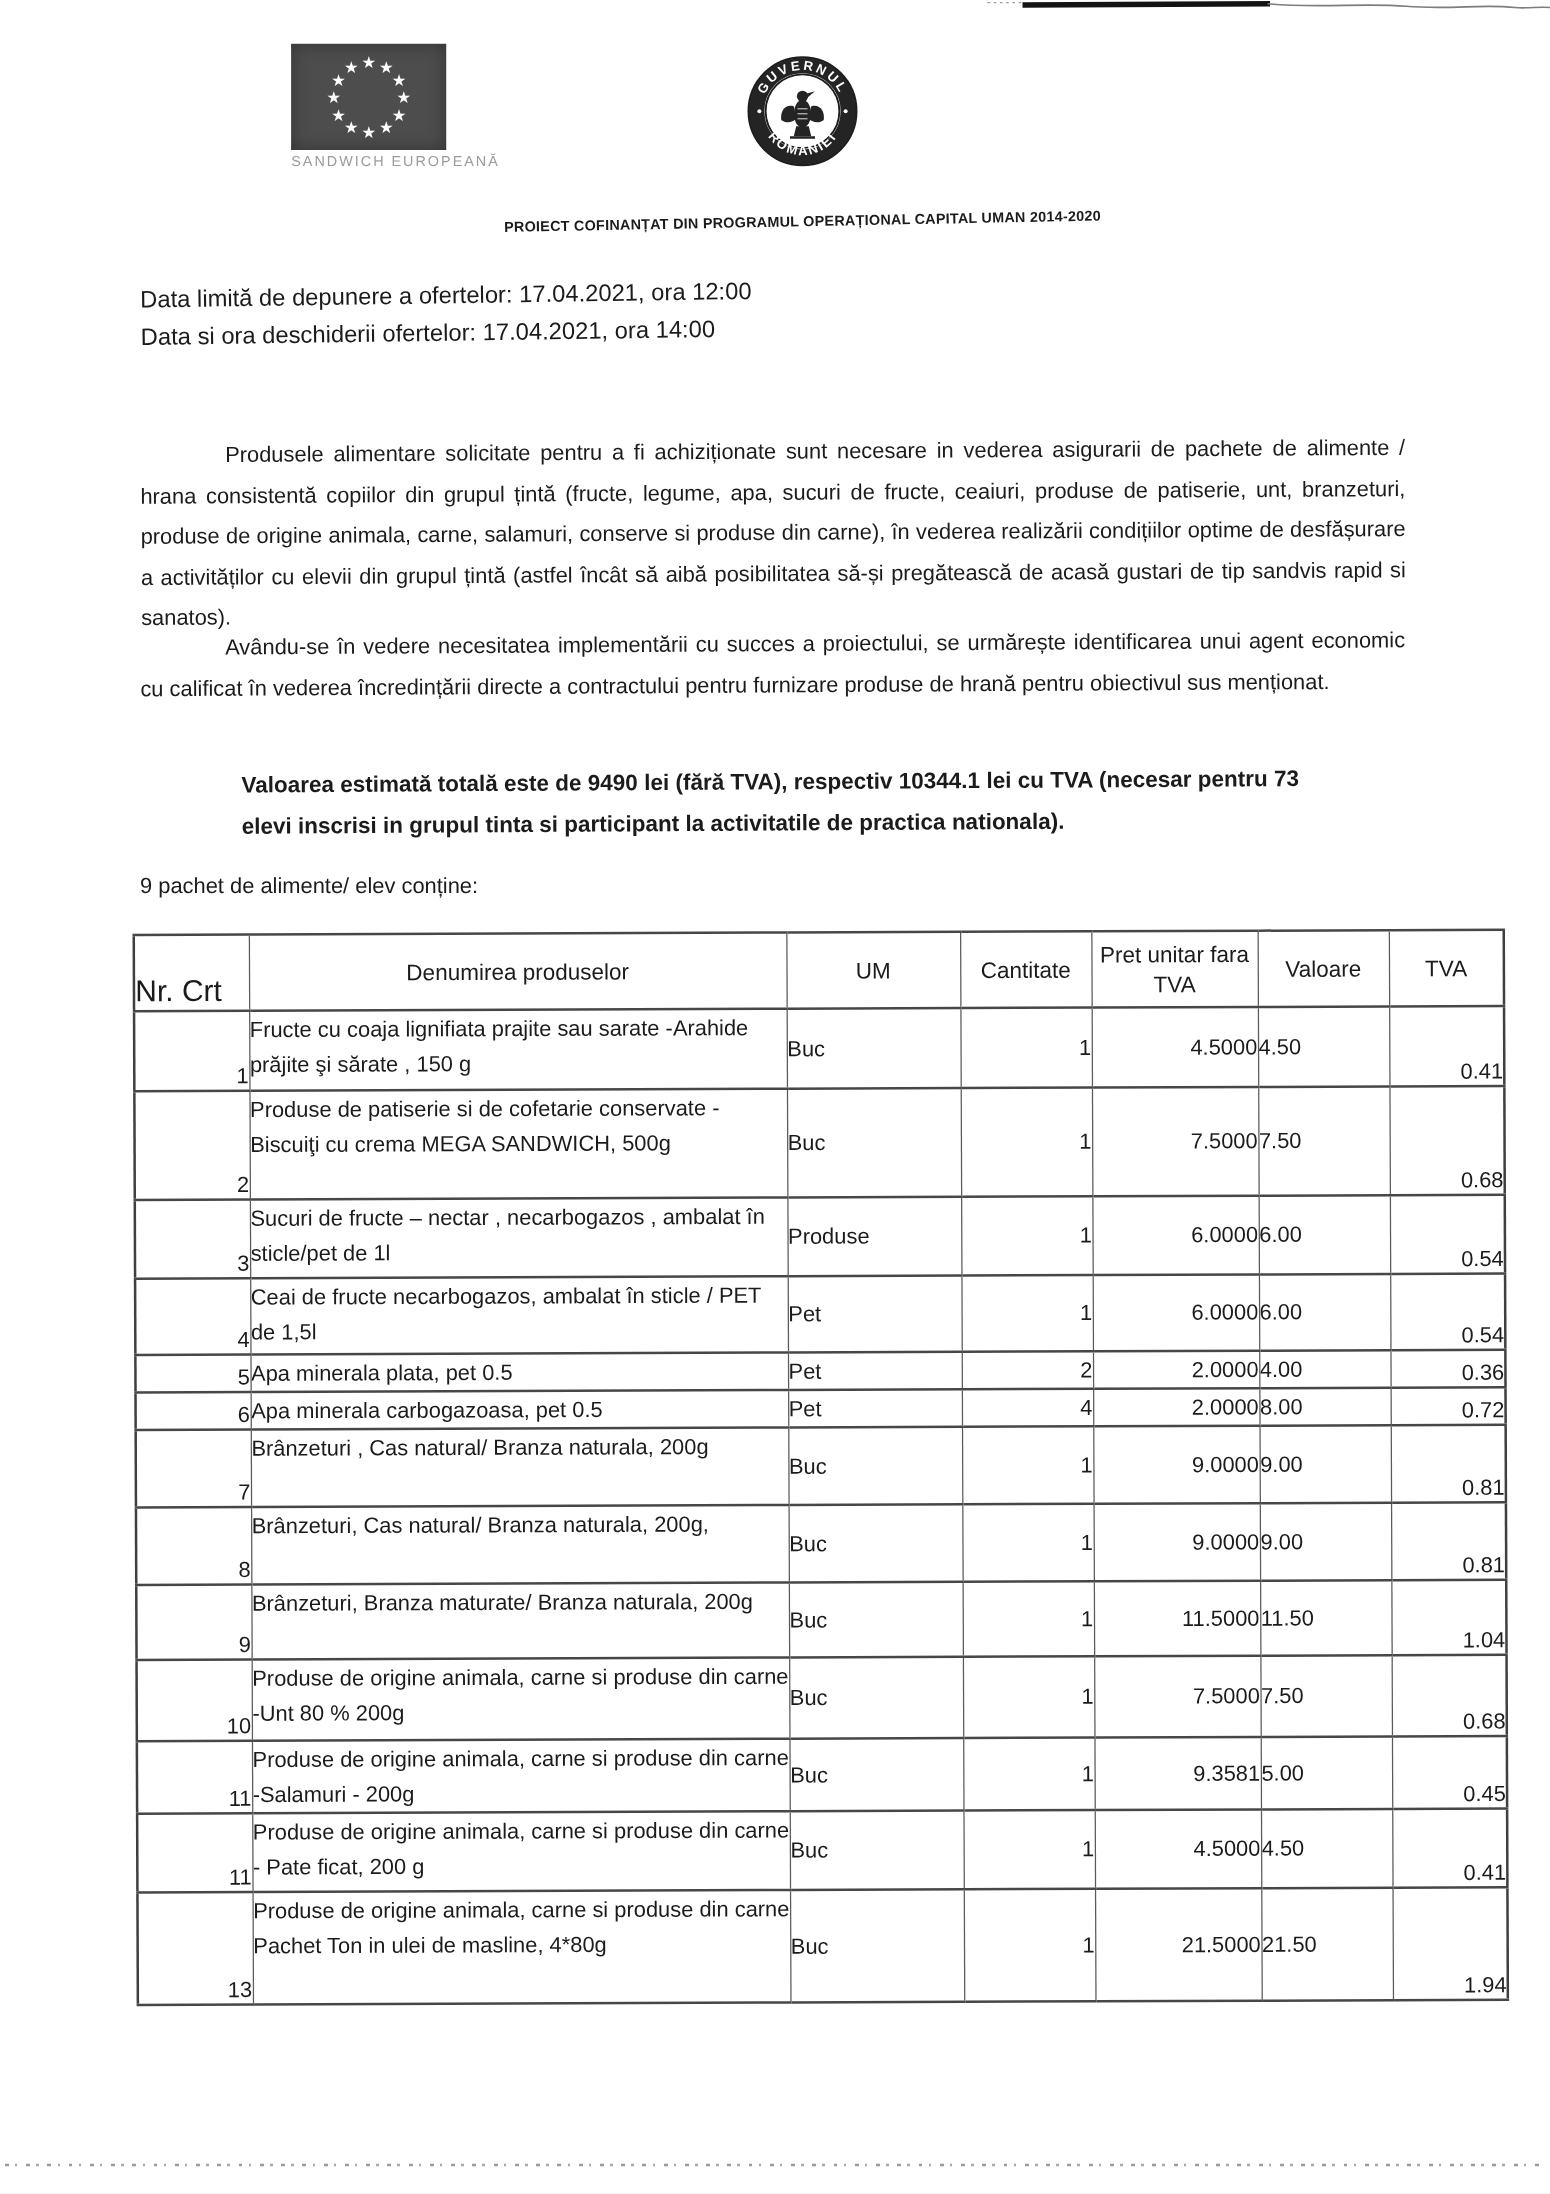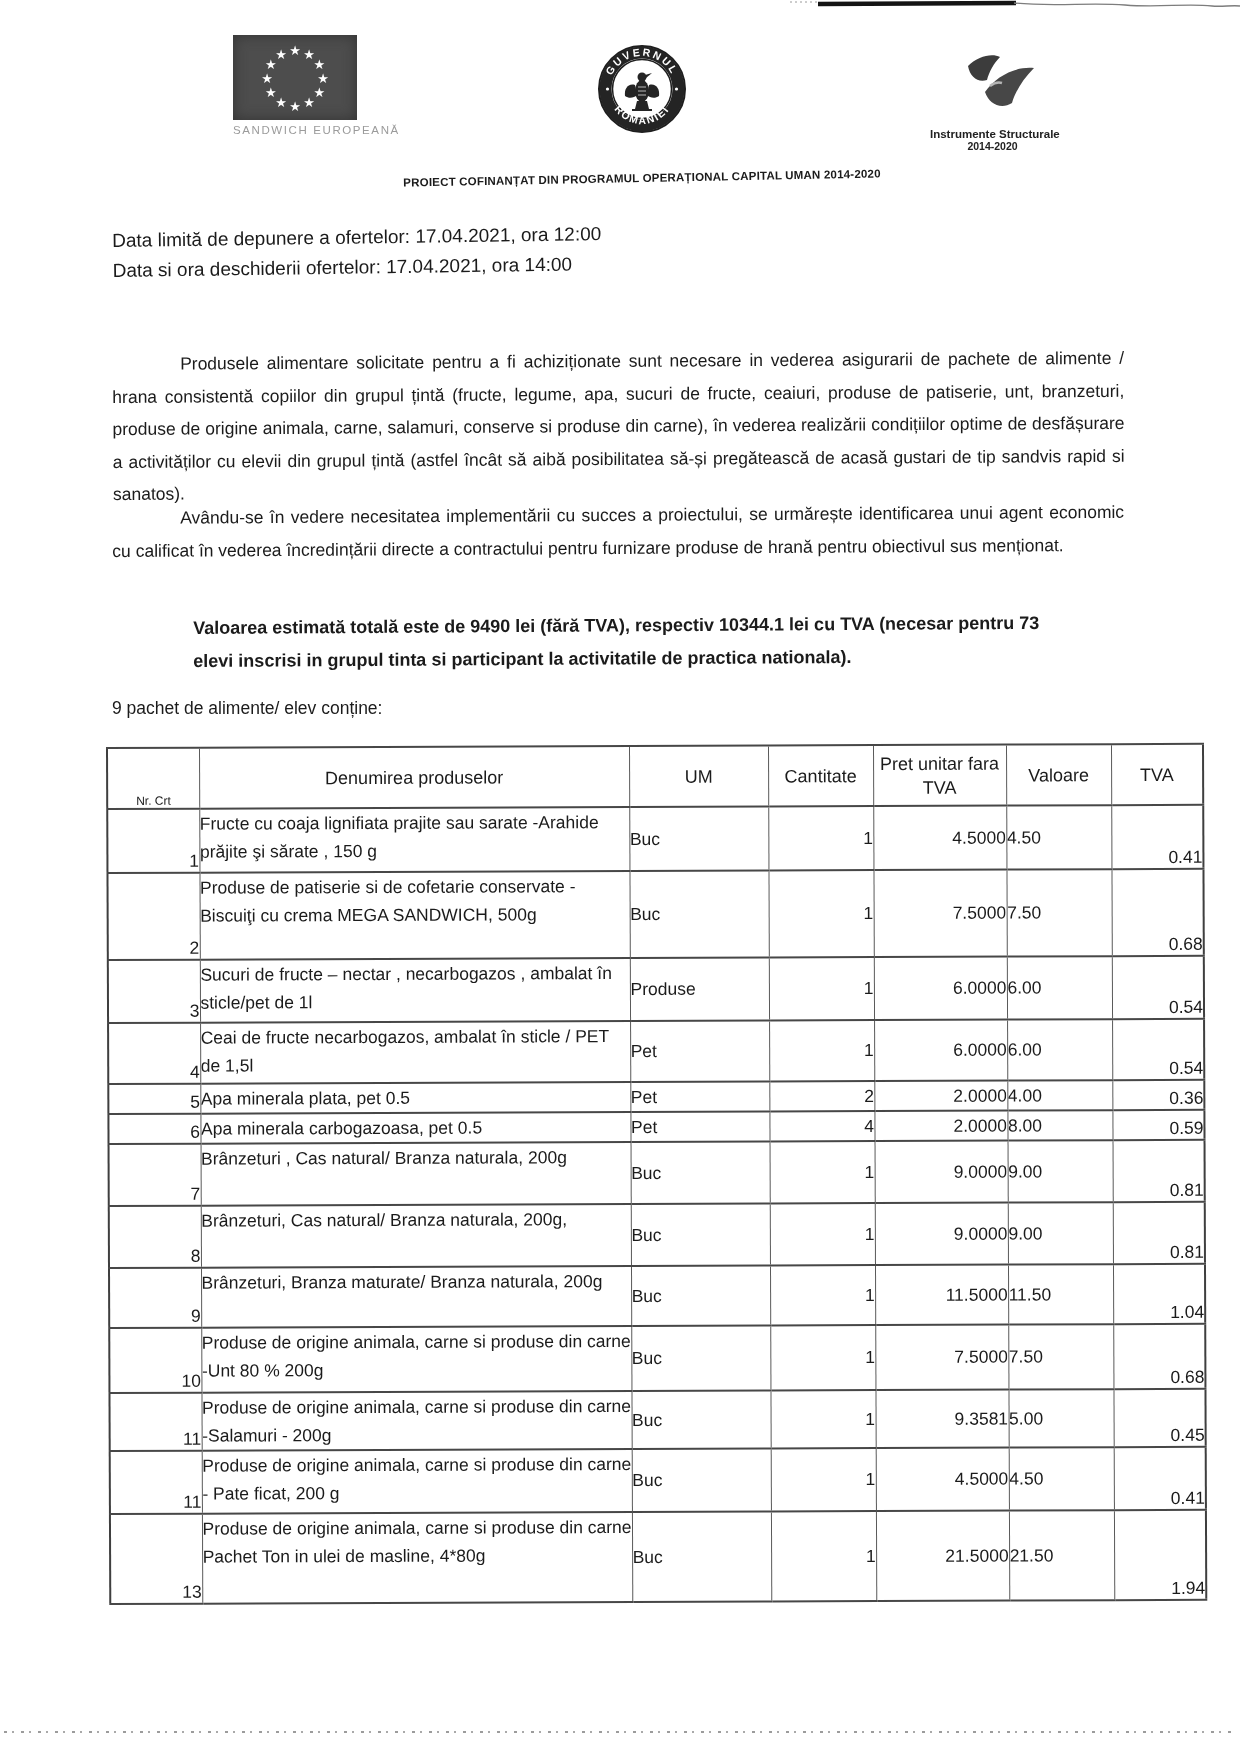--- a/index.html
+++ b/index.html
@@ -40,21 +40,21 @@
   
   .doc-table{position:absolute;left:106px;top:747px;border-collapse:collapse;table-layout:fixed;
     width:1096px;font-size:17.5px;transform:rotate(-.22deg);transform-origin:left top;}
   .doc-table td,.doc-table th{
     border-left:1.5px solid #5a5a5a;border-right:1.5px solid #5a5a5a;
     border-top:2.5px solid #474747;border-bottom:2.5px solid #474747;
     padding:0;font-weight:400;overflow:hidden;
   }
   .doc-table{border:2px solid #3f3f3f;}
   .doc-table thead tr{height:61px;}
-  .h-nr{vertical-align:bottom;text-align:center;padding:0 0 8px 8px;font-size:12px;}
+  .h-nr{vertical-align:bottom;text-align:left;padding:0 0 8px 8px;font-size:24px;}
   .h-mid{vertical-align:middle;text-align:center;font-size:18px;line-height:24px;}
   .c-nr{vertical-align:bottom;text-align:right;padding:0 13px 6px 0;}
   .c-name{vertical-align:top;text-align:left;padding:4px 10px 2px 12px;line-height:28px;}
   .c-um{vertical-align:middle;text-align:left;padding-left:10px;}
   .c-qty{vertical-align:middle;text-align:right;padding-right:14px;}
   .c-price{vertical-align:middle;text-align:right;padding-right:16px;border-radius:17px;}
   .c-value{vertical-align:middle;padding-right:14px;}
   .c-tva{vertical-align:bottom;text-align:right;padding:0 14px 5px 0;}
 </style>
 </head>
@@ -112,29 +112,20 @@
       <path d="M41,58 L51,58 L53,66 L39,66 Z"></path>
       <rect x="36" y="66" width="20" height="2"></rect>
     </g>
     <g stroke="#f5f5f5" stroke-width="1" opacity=".7">
       <line x1="42" y1="44" x2="50" y2="44"></line>
       <line x1="42" y1="48" x2="50" y2="48"></line>
       <line x1="42" y1="52" x2="50" y2="52"></line>
     </g>
   </svg>
 
-  <div class="isl-block">
-    <svg width="110" height="72" viewBox="0 0 110 72">
-      <path d="M30,16 C40,6 54,3 62,7 C56,13 51,22 49,30 C40,33 32,27 30,16 Z" fill="#3c3c3c"></path>
-      <path d="M47,42 C58,26 78,16 96,18 C85,29 77,42 74,53 C63,60 51,54 47,42 Z" fill="#474747"></path>
-      <path d="M52,36 C56,33 61,32 64,33" stroke="#b5b5b5" stroke-width="2.5" fill="none"></path>
-    </svg>
-    <div class="isl-caption1">Instrumente Structurale</div>
-    <div class="isl-caption2">2014-2020</div>
-  </div>
 
   <div class="funding">PROIECT COFINANȚAT DIN PROGRAMUL OPERAȚIONAL CAPITAL UMAN 2014-2020</div>
 
   <div class="dates">
     <div>Data limită de depunere a ofertelor: 17.04.2021, ora 12:00</div>
     <div>Data si ora deschiderii ofertelor: 17.04.2021, ora 14:00</div>
   </div>
 
   <div class="para p1"><span class="indent"></span><span>Produsele alimentare solicitate pentru a fi achiziționate sunt necesare in vederea asigurarii de pachete de alimente / hrana consistentă copiilor din grupul țintă (fructe, legume, apa, sucuri de fructe, ceaiuri, produse de patiserie, unt, branzeturi, produse de origine animala, carne, salamuri, conserve si produse din carne),  în vederea realizării  condițiilor optime de desfășurare a activităților cu elevii din grupul țintă (astfel încât să aibă posibilitatea să-și pregătească de acasă  gustari de tip sandvis rapid si sanatos).</span></div>
   <div class="para p2"><span class="indent"></span><span>Avându-se în vedere necesitatea implementării cu succes a proiectului, se urmărește identificarea unui agent economic cu calificat în vederea încredințării directe a contractului pentru furnizare  produse de hrană pentru obiectivul sus menționat.</span></div>
@@ -208,21 +199,21 @@
           <td class="c-value">4.00</td>
           <td class="c-tva">0.36</td>
         </tr>
         <tr style="height: 30px;">
           <td class="c-nr">6</td>
           <td class="c-name">Apa minerala  carbogazoasa, pet 0.5</td>
           <td class="c-um">Pet</td>
           <td class="c-qty">4</td>
           <td class="c-price">2.0000</td>
           <td class="c-value">8.00</td>
-          <td class="c-tva">0.59</td>
+          <td class="c-tva">0.72</td>
         </tr>
         <tr style="height: 62px;">
           <td class="c-nr">7</td>
           <td class="c-name">Brânzeturi , Cas  natural/  Branza naturala, 200g</td>
           <td class="c-um">Buc</td>
           <td class="c-qty">1</td>
           <td class="c-price">9.0000</td>
           <td class="c-value">9.00</td>
           <td class="c-tva">0.81</td>
         </tr>

